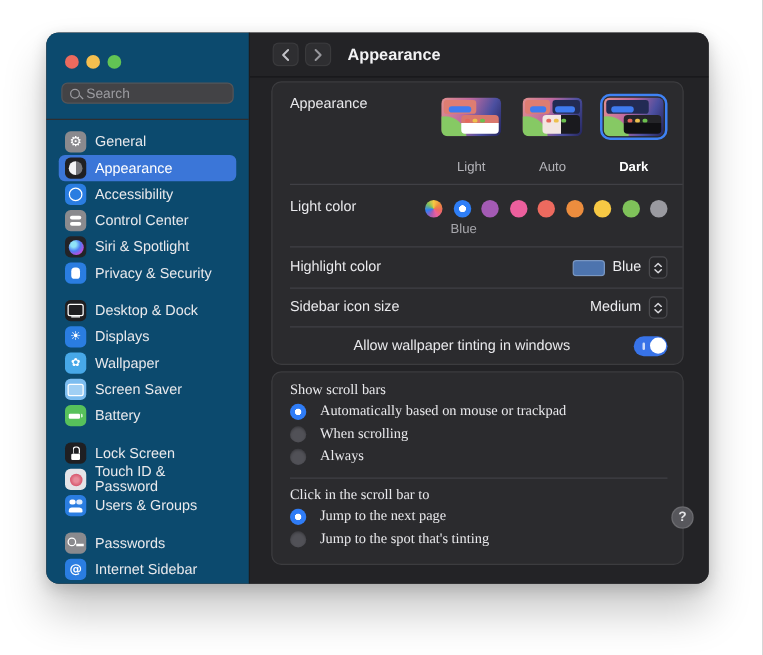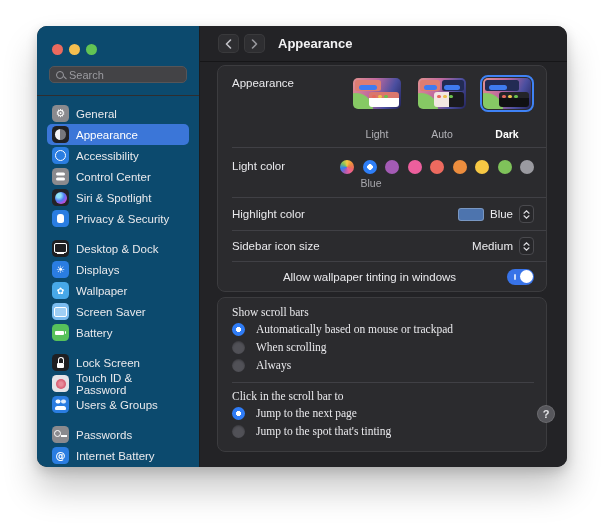--- a/index.html
+++ b/index.html
@@ -230,21 +230,21 @@
           </div>
         </div>
 
         <div class="sb-group">
           <div class="sb-item">
             <span class="sb-ico i-passwords"></span>
             <span>Passwords</span>
           </div>
           <div class="sb-item">
             <span class="sb-ico i-internet">@</span>
-            <span>Internet Battery</span>
+            <span>Internet Sidebar</span>
           </div>
         </div>
       </div>
     </div>
 
     <div class="content">
       <div class="chead">
         <span class="navbtn">
           <svg width="7" height="10" viewBox="0 0 7 10">
               <path d="M5.5 1 L1.5 5 L5.5 9" fill="none" stroke="#c3c3c8" stroke-width="1.6" stroke-linecap="round" stroke-linejoin="round"></path>

